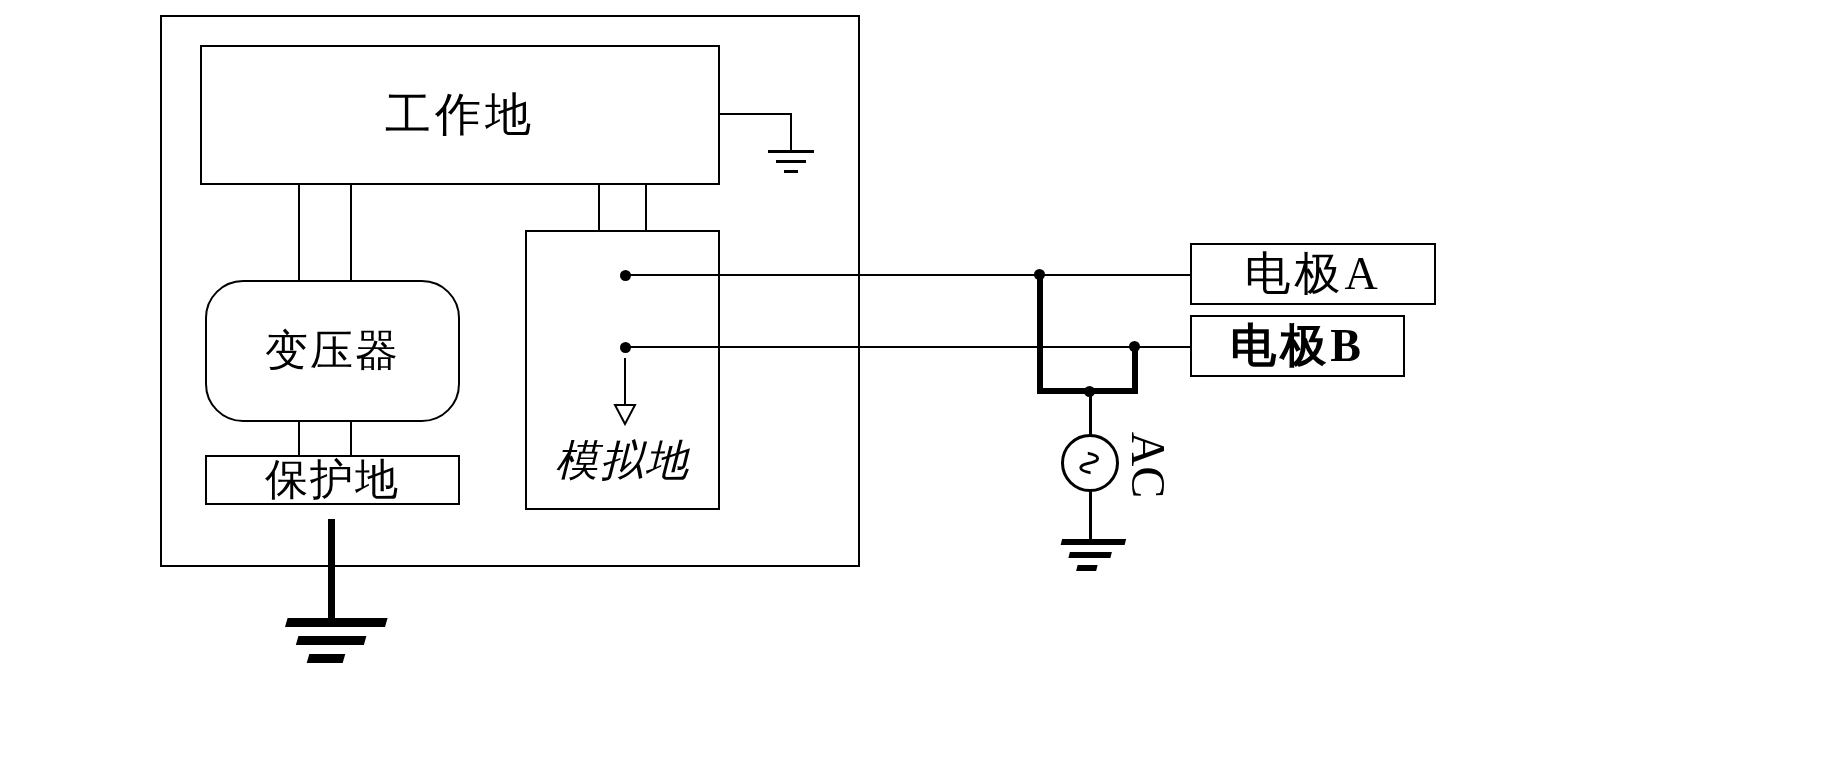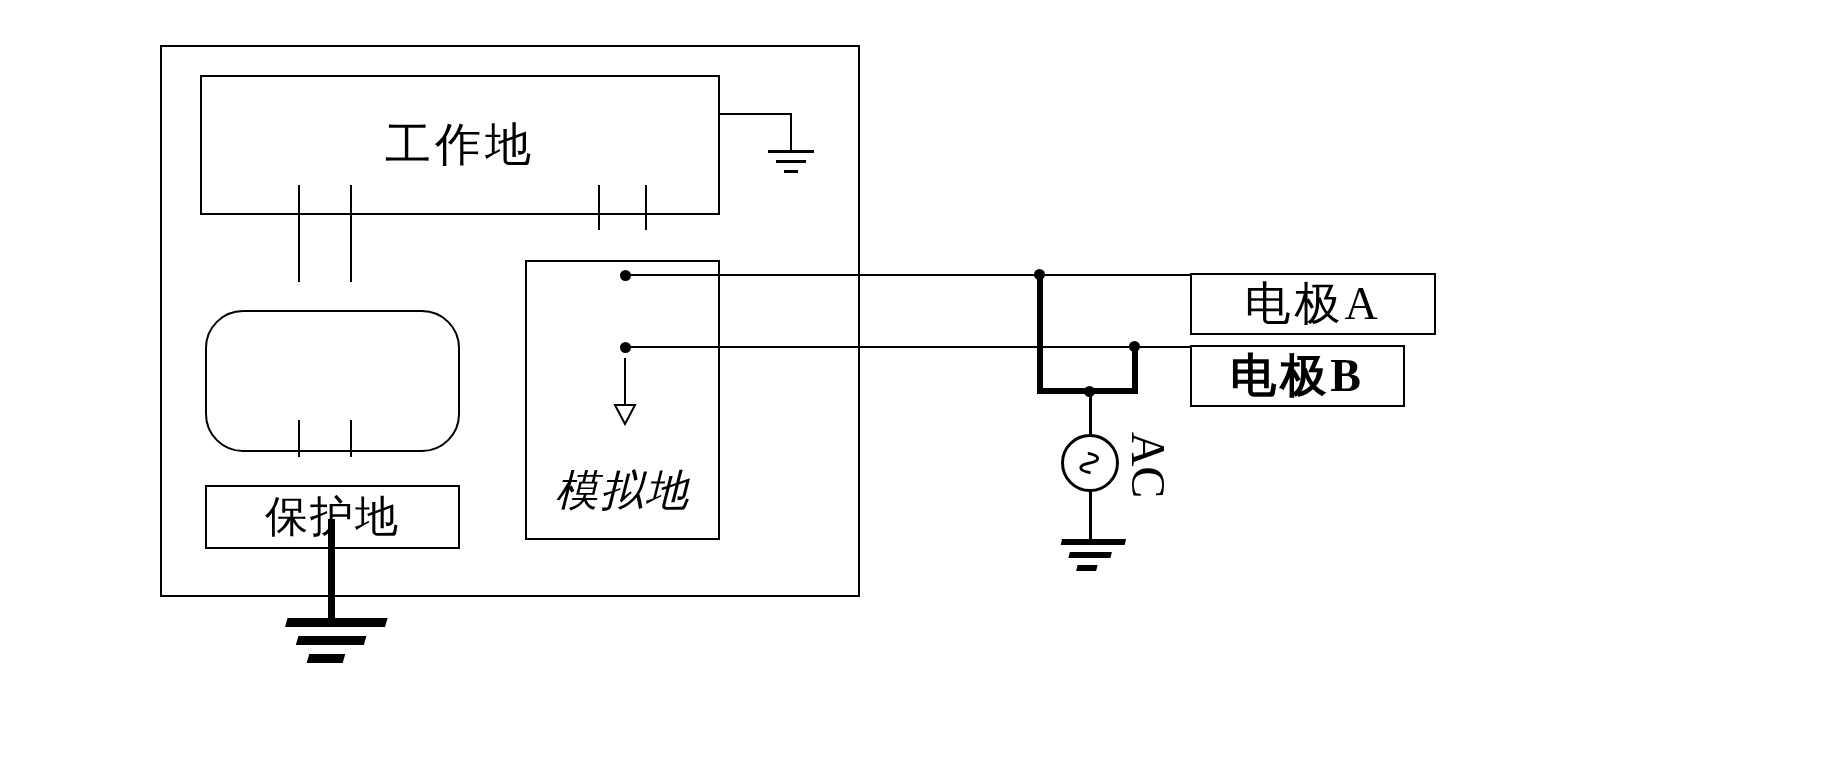--- a/index.html
+++ b/index.html
@@ -18,21 +18,20 @@
   }
   .box {
     position: absolute;
     border: 2px solid #000000;
     background: #ffffff;
     display: flex;
     align-items: center;
     justify-content: center;
     box-sizing: border-box;
     text-align: center;
-    margin-top: 30px;
   }
   .wire {
     position: absolute;
     background: #000000;
   }
   .dot {
     position: absolute;
     width: 11px;
     height: 11px;
     border-radius: 50%;
@@ -105,27 +104,28 @@
     <div class="bar" style="top:0; width:46px; height:3px;"></div>
     <div class="bar" style="top:10px; width:30px; height:3px;"></div>
     <div class="bar" style="top:20px; width:14px; height:3px;"></div>
   </div>
 
   <div class="wire" style="left:298px; top:185px; width:2px; height:97px;"></div>
   <div class="wire" style="left:350px; top:185px; width:2px; height:97px;"></div>
 
   <div class="box label-md two-line" style="left:205px; top:280px; width:255px; height:142px; border-radius:38px;">
     <div>
+      <div>变压器</div>
     </div>
   </div>
 
   <div class="wire" style="left:298px; top:420px; width:2px; height:37px;"></div>
   <div class="wire" style="left:350px; top:420px; width:2px; height:37px;"></div>
 
-  <div class="box label-md" style="left:205px; top:455px; width:255px; height:64px;">
+  <div class="box label-md" style="left:205px; top:455px; width:255px; height:50px;">
     <span>保护地</span>
   </div>
 
   <div class="wire" style="left:328px; top:519px; width:7px; height:101px;"></div>
   <div class="gnd" style="left:281px; top:618px; width:100px; height:46px; transform:skewX(-16deg);">
     <div class="bar" style="top:0; width:100px; height:9px;"></div>
     <div class="bar" style="top:18px; width:68px; height:9px;"></div>
     <div class="bar" style="top:36px; width:36px; height:9px;"></div>
   </div>
 

